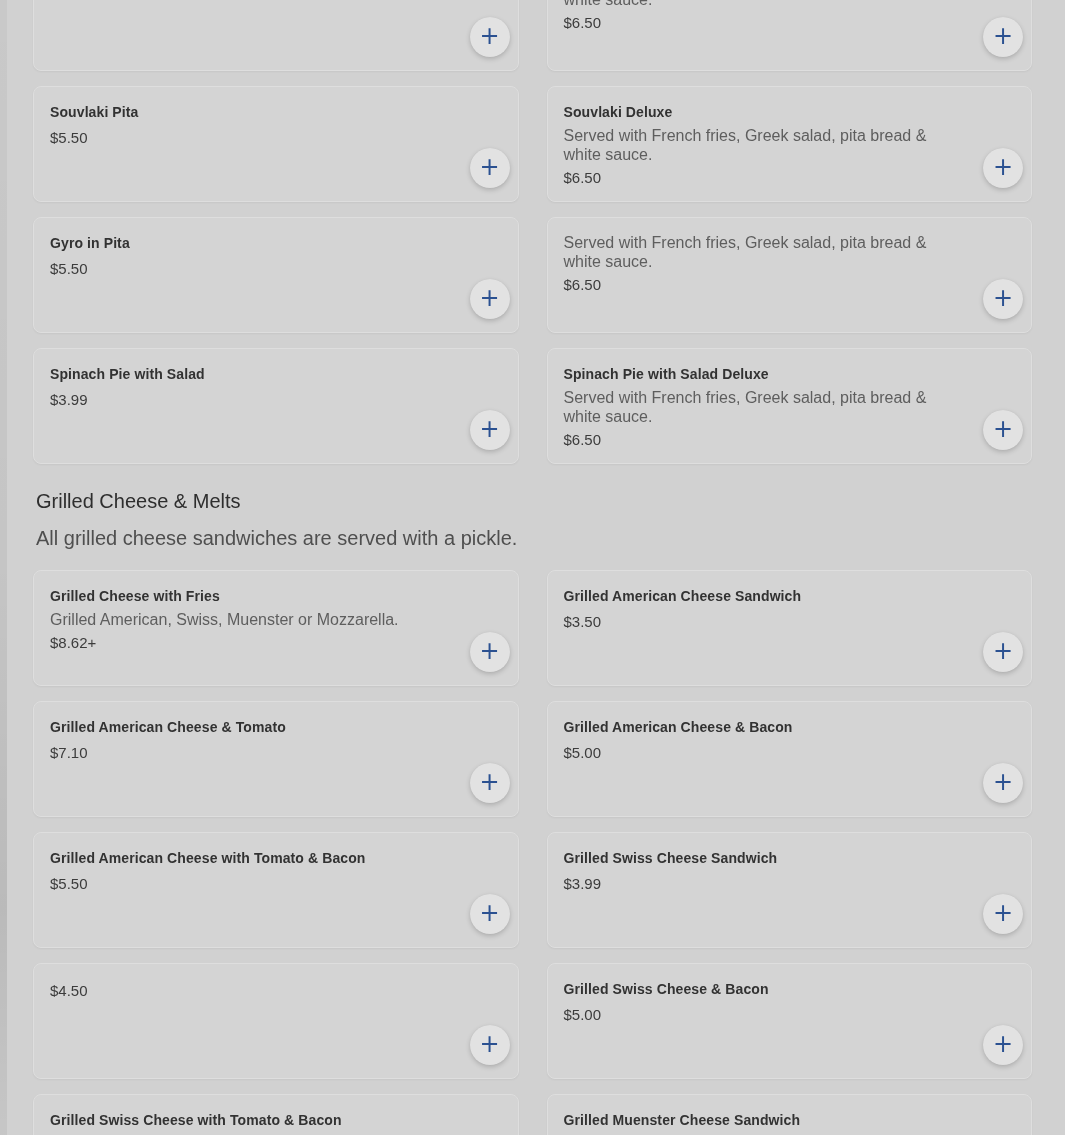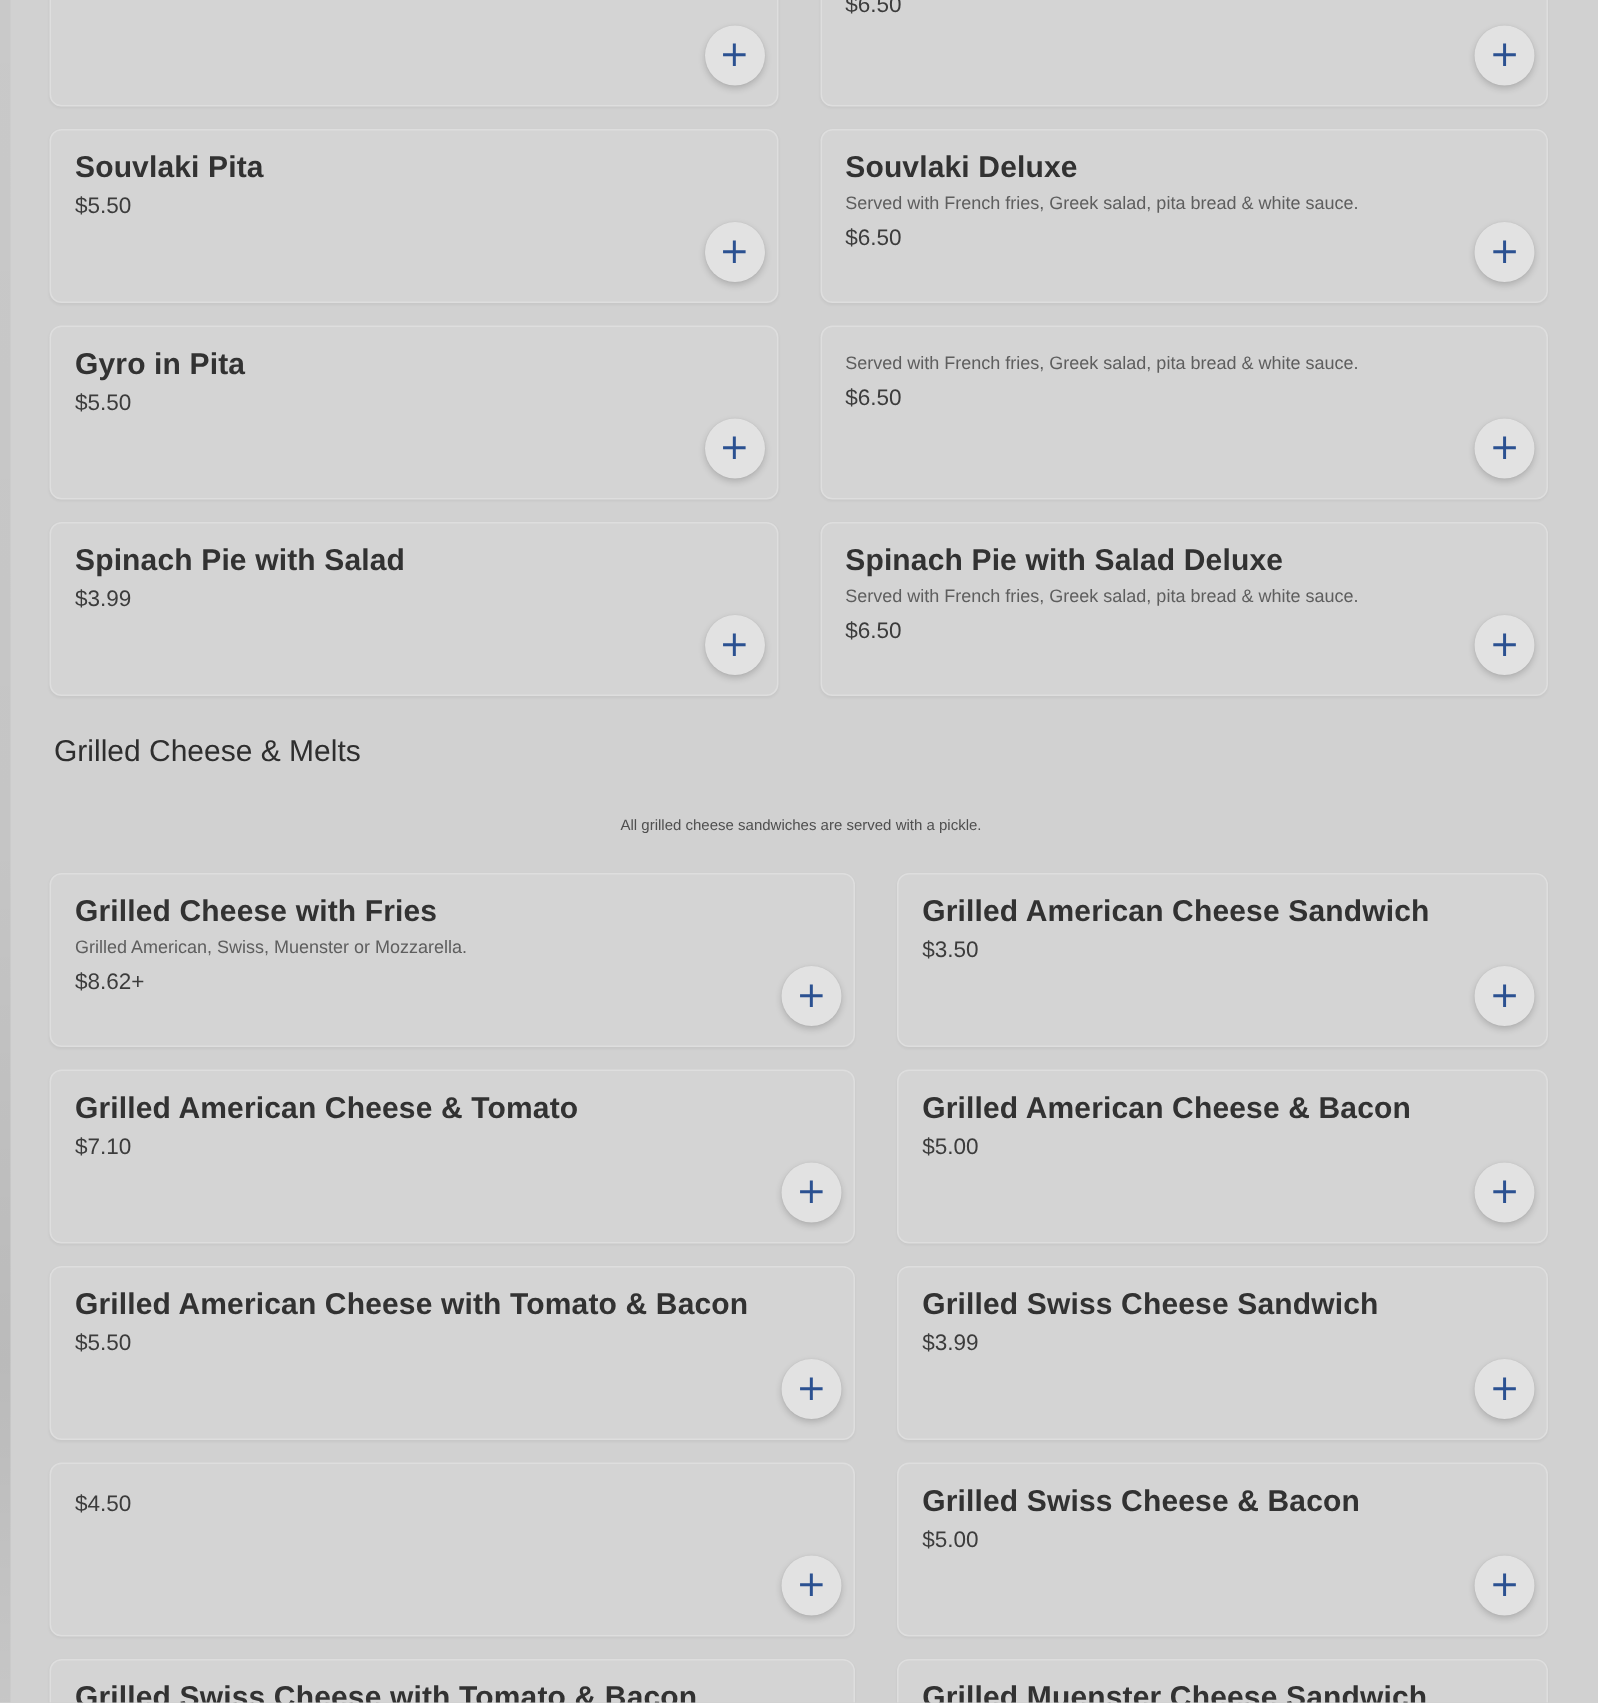--- a/index.html
+++ b/index.html
@@ -49,29 +49,29 @@
     box-sizing: border-box;
     height: 116px;
     background: #d4d4d4;
     border: 1px solid #dedede;
     border-radius: 8px;
     padding: 13px 70px 13px 16px;
     box-shadow: 0 1px 2px rgba(0,0,0,0.05);
     overflow: visible;
   }
   .card-title {
-    font-size: 20px;
+    font-size: 14px;
     font-weight: 700;
     line-height: 24px;
     color: #323232;
     white-space: nowrap;
     letter-spacing: 0.1px;
   }
   .card-desc {
-    font-size: 12px;
+    font-size: 16px;
     line-height: 19px;
     color: #5e5e5e;
     margin-top: 2px;
     max-width: 405px;
   }
   .card-price {
     font-size: 15px;
     font-weight: 400;
     color: #3c3c3c;
     margin-top: 4px;
@@ -102,25 +102,24 @@
     font-family: "DejaVu Sans", sans-serif;
   }
   .section-heading {
     font-size: 20px;
     font-weight: 400;
     line-height: 26px;
     color: #2e2e2e;
     margin: 24px 0 0 3px;
   }
   .section-subtitle {
-    font-size: 10px;
+    font-size: 20px;
     line-height: 19px;
     color: #4f4f4f;
-    margin: 27px 0 22px 3px;
-    text-align: center;
+    margin: 15px 0 22px 3px;
   }
 </style>
 </head>
 <body>
 
 <div class="viewport">
   <div class="edge-shadow"></div>
 
   <div class="menu">
 

